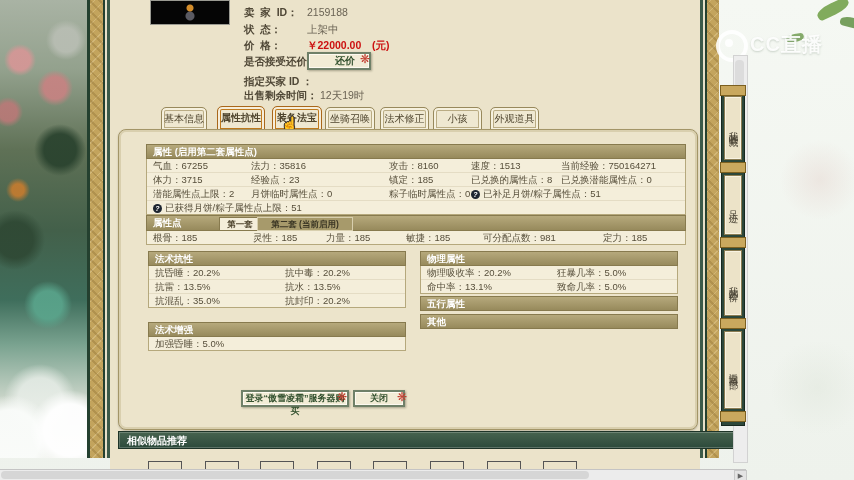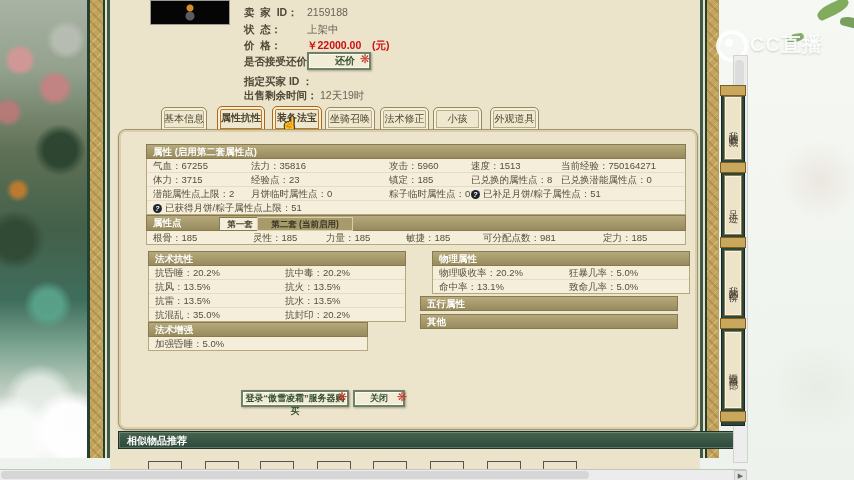--- a/index.html
+++ b/index.html
@@ -154,21 +154,21 @@
   <div class="abs cursor-hand">☝</div>
 
   <div class="abs panel"></div>
 
   <div class="abs" style="left:146px;top:144px;width:540px;">
     <div class="sech">属性 (启用第二套属性点)</div>
     <div class="rows">
       <div class="r g5">
         <span>气血：67255</span>
         <span>法力：35816</span>
-        <span>攻击：5960</span>
+        <span>攻击：8160</span>
         <span>速度：1513</span>
         <span>当前经验：750164271</span>
       </div>
       <div class="r g5">
         <span>体力：3715</span>
         <span>经验点：23</span>
         <span>镇定：185</span>
         <span>已兑换的属性点：8</span>
         <span>已兑换潜能属性点：0</span>
       </div>
@@ -203,44 +203,40 @@
   </div>
 
   <div class="abs" style="left:148px;top:251px;width:258px;">
     <div class="sech">法术抗性</div>
     <div class="rows">
       <div class="r g2">
         <span>抗昏睡：20.2%</span>
         <span>抗中毒：20.2%</span>
       </div>
       <div class="r g2">
-        <span>抗风：13.5%</span>
-        <span>抗火：13.5%</span>
-      </div>
-      <div class="r g2">
         <span>抗雷：13.5%</span>
         <span>抗水：13.5%</span>
       </div>
       <div class="r g2">
         <span>抗混乱：35.0%</span>
         <span>抗封印：20.2%</span>
       </div>
     </div>
   </div>
 
-  <div class="abs" style="left:148px;top:322px;width:220px;border-radius:14px;">
+  <div class="abs" style="left:148px;top:322px;width:258px;border-radius:14px;">
     <div class="sech">法术增强</div>
     <div class="rows">
       <div class="r">
         <span>加强昏睡：5.0%</span>
       </div>
     </div>
   </div>
 
-  <div class="abs" style="left:420px;top:251px;width:258px;margin-left:12px;">
+  <div class="abs" style="left:420px;top:251px;width:258px;">
     <div class="sech">物理属性</div>
     <div class="rows">
       <div class="r g2">
         <span>物理吸收率：20.2%</span>
         <span>狂暴几率：5.0%</span>
       </div>
       <div class="r g2">
         <span>命中率：13.1%</span>
         <span>致命几率：5.0%</span>
       </div>

